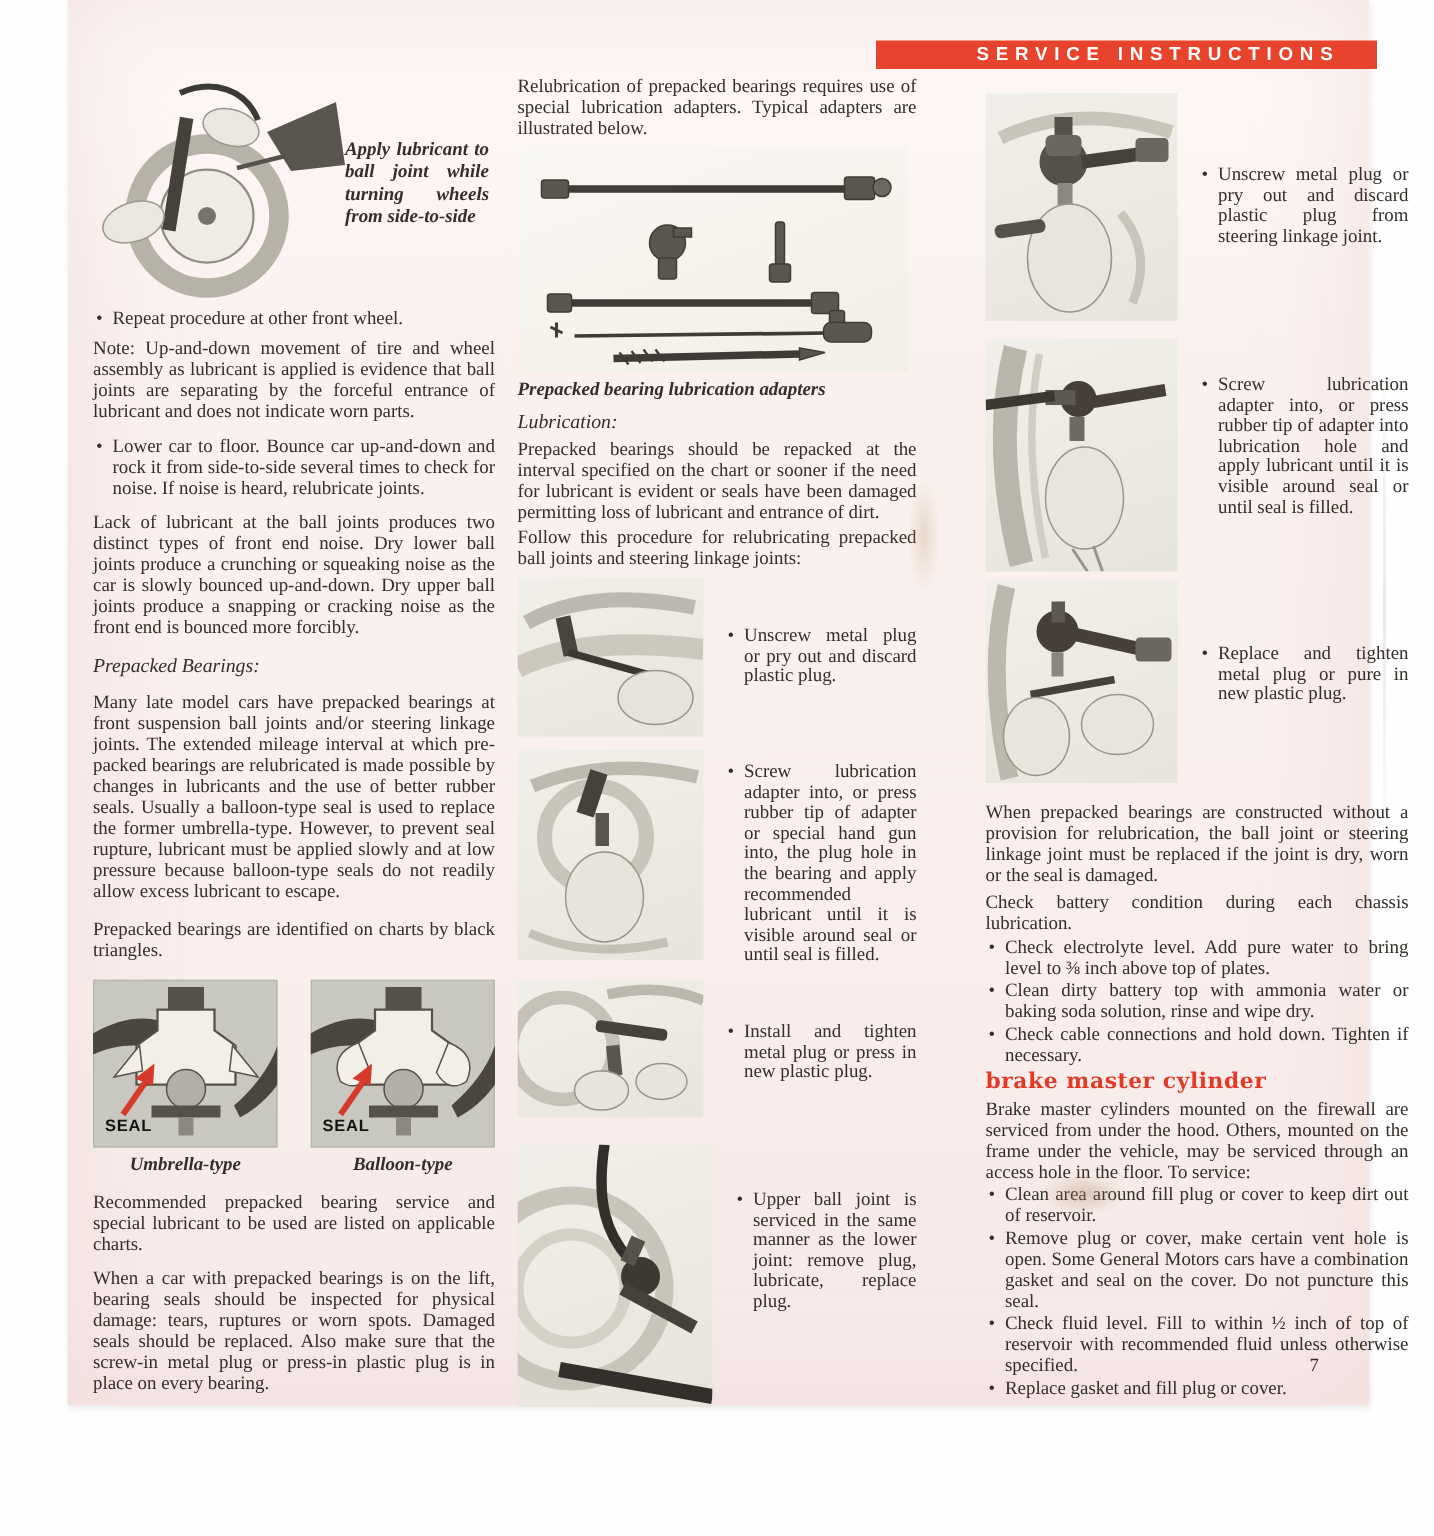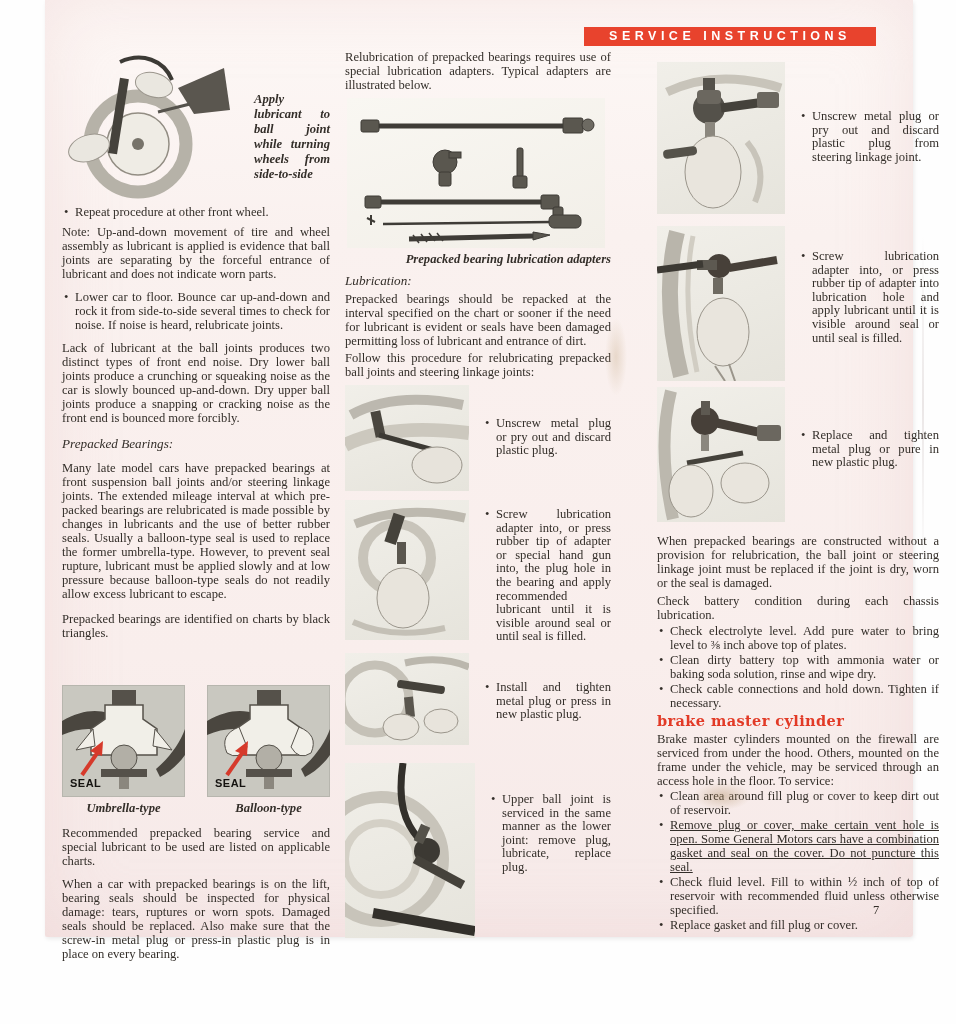--- a/index.html
+++ b/index.html
@@ -12,53 +12,53 @@
   .page{
     position:absolute;left:45px;top:0;width:868px;height:937px;
     background:linear-gradient(180deg,#fdf8f6 0%,#faf1ef 25%,#f9eeec 70%,#f6e9e8 100%);
     box-shadow:inset 0 0 70px rgba(233,195,195,.35), 1px 2px 4px rgba(0,0,0,.08);
     border-radius:0 0 3px 2px;
   }
   .banner{
     position:absolute;left:539px;top:27px;width:292px;height:19px;
     background:#e8432d;color:#fff;
     font-family:"Liberation Sans", sans-serif;font-weight:bold;
-    font-size:12.5px;letter-spacing:4.5px;text-align:center;line-height:19px;
+    font-size:12.5px;letter-spacing:4.5px;text-align:center;line-height:19px;padding-left:42px;
   }
   .col{position:absolute;}
   .col-left{left:17px;top:52px;width:268px;}
   .col-mid{left:300px;top:50px;width:266px;}
   .col-right{left:612px;top:62px;width:282px;}
 
   .para{margin:0 0 9px;font-size:12.6px;line-height:14px;text-align:justify;}
   .tight{margin-bottom:6px;}
   .bullet{position:relative;padding-left:13px;}
   .bullet::before{content:"\2022";position:absolute;left:2px;}
   .ital-head{font-style:italic;font-weight:normal;font-size:13.2px;margin:2px 0 9px;}
   .red-head{
     color:#e23a26;font-weight:bold;font-size:14.5px;letter-spacing:.4px;
     margin:2px 0 3px;font-family:"DejaVu Serif", serif;
   }
   .brake-head{
     text-align:center;font-weight:bold;font-size:17px;letter-spacing:1.6px;
     margin:3px 0 1px;font-family:"DejaVu Serif", serif;color:#26211d;
   }
   .fig-caption{font-style:italic;font-weight:bold;font-size:12.6px;line-height:15px;}
-  .fig-row{display:flex;gap:24px;margin-bottom:5px;}
+  .fig-row{display:flex;gap:0;margin-bottom:5px;}
   .fig-row .side{width:96px;margin-top:40px;text-align:justify;}
   .illus{flex-shrink:0;background:linear-gradient(160deg,#f1efe9,#e6e4dc);overflow:hidden;}
   .illus.paperbg{background:linear-gradient(160deg,#f9f7f2,#f2efe8);}
   .illus svg{display:block;}
-  .caption-center{text-align:right;margin:4px 0 6px;}
+  .caption-center{text-align:left;margin:4px 0 6px;}
 
   .step-row{display:flex;gap:14px;margin-bottom:9px;}
   .step-text{font-size:12.6px;line-height:13.6px;text-align:justify;flex:1;}
 
   .seal-figs{display:flex;gap:22px;margin:6px 0 4px;}
-  .seal-fig{position:relative;width:123px;height:112px;background:#c9c8c0;box-shadow:0 0 0 1px #b7b6ae inset;margin-top:32px;}
+  .seal-fig{position:relative;width:123px;height:112px;background:#c9c8c0;box-shadow:0 0 0 1px #b7b6ae inset;}
   .seal-label{
     position:absolute;left:8px;bottom:8px;color:#14120f;
     font-family:"Liberation Sans", sans-serif;font-weight:bold;font-size:11px;letter-spacing:.5px;
   }
   .seal-arrow{position:absolute;left:14px;bottom:20px;}
   .seal-captions{display:flex;margin:2px 0 10px;}
   .seal-captions span{width:123px;text-align:center;}
   .seal-captions span:first-child{margin-right:22px;}
 
   .page-number{position:absolute;left:828px;top:903px;font-size:12.5px;}
@@ -299,21 +299,21 @@
 
     <p class="para" style="margin-bottom:4px;">When prepacked bearings are constructed without a provision for relubrication, the ball joint or steering linkage joint must be replaced if the joint is dry, worn or the seal is damaged.</p>
     <p class="para" style="margin-bottom:2px;">Check battery condition during each chassis lubrication.</p>
     <div class="para bullet" style="margin-bottom:1px;">Check electrolyte level. Add pure water to bring level to ⅜ inch above top of plates.</div>
     <div class="para bullet" style="margin-bottom:1px;">Clean dirty battery top with ammonia water or baking soda solution, rinse and wipe dry.</div>
     <div class="para bullet" style="margin-bottom:2px;">Check cable connections and hold down. Tighten if necessary.</div>
 
     <h3 class="red-head" style="margin-top:0;">brake master cylinder</h3>
     <p class="para" style="margin-bottom:1px;">Brake master cylinders mounted on the firewall are serviced from under the hood. Others, mounted on the frame under the vehicle, may be serviced through an access hole in the floor. To service:</p>
     <div class="para bullet" style="margin-bottom:1px;">Clean area around fill plug or cover to keep dirt out of reservoir.</div>
-    <div class="para bullet" style="margin-bottom:1px;text-decoration:underline;">Remove plug or cover, make certain vent hole is open. Some General Motors cars have a combination gasket and seal on the cover. Do not puncture this seal.</div>
+    <div class="para bullet" style="margin-bottom:1px;">Remove plug or cover, make certain vent hole is open. Some General Motors cars have a combination gasket and seal on the cover. Do not puncture this seal.</div>
     <div class="para bullet" style="margin-bottom:1px;">Check fluid level. Fill to within ½ inch of top of reservoir with recommended fluid unless otherwise specified.</div>
     <div class="para bullet">Replace gasket and fill plug or cover.</div>
   </div>
 
   <span class="page-number">7</span>
 
   <div class="stain1"></div>
   <div class="stain2"></div>
   <div class="crease"></div>
 </div>

